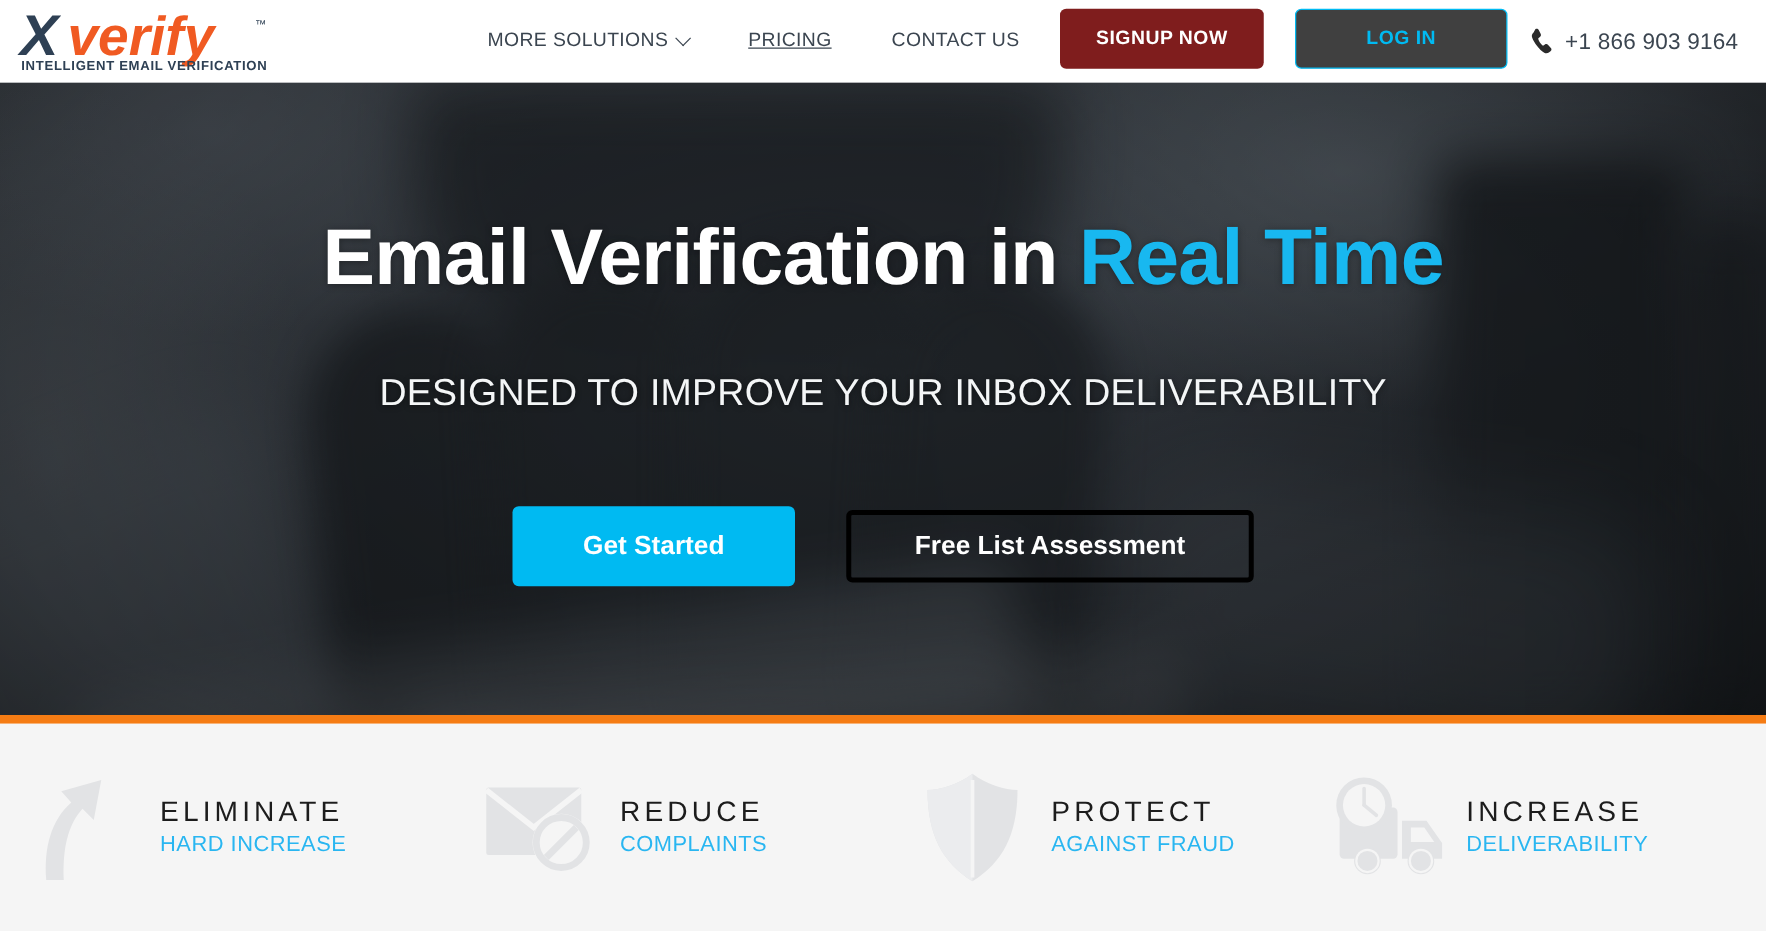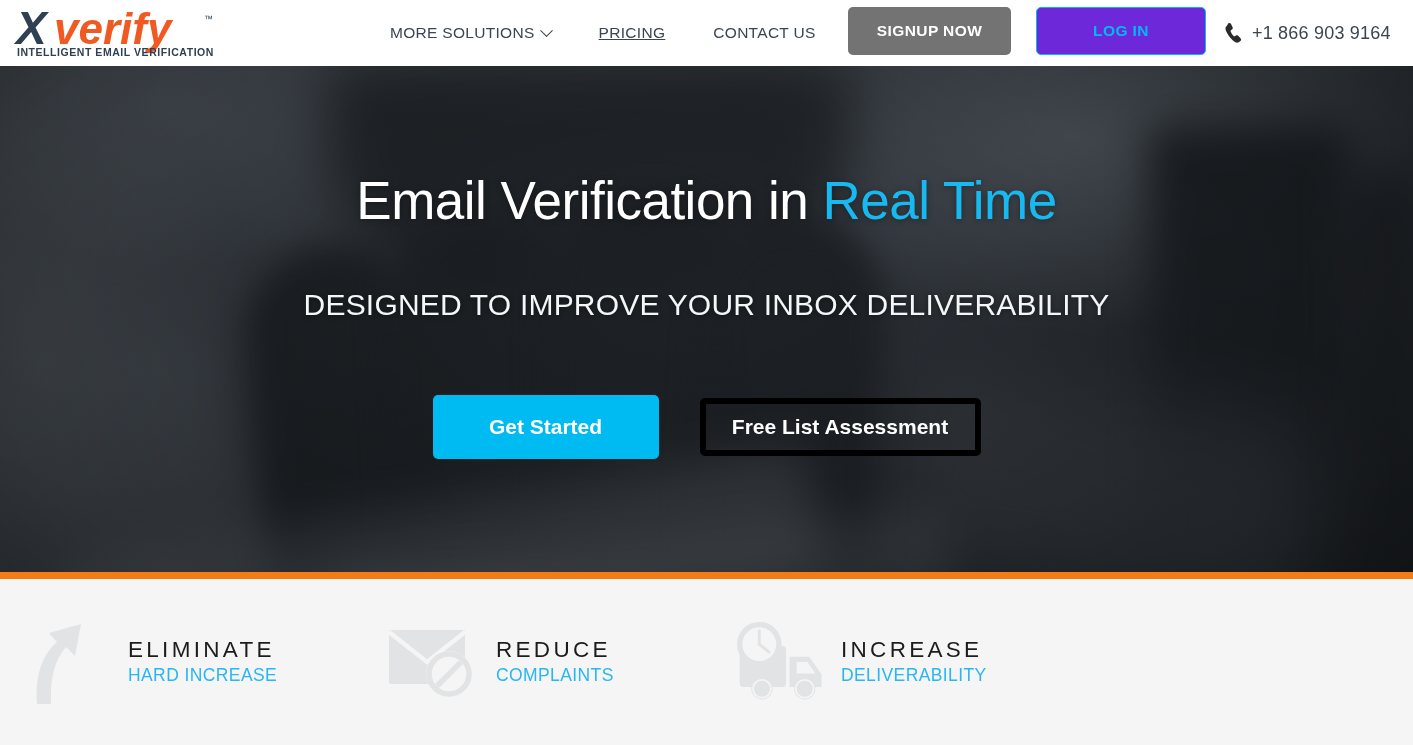--- a/index.html
+++ b/index.html
@@ -61,37 +61,37 @@
     border-bottom: 1.6px solid #3b4550;
     transform: rotate(45deg) translate(-2px,-2px);
   }
 
   .btn-signup {
     position: absolute;
     left: 848px;
     top: 7px;
     width: 163px;
     height: 48px;
-    background: #737373;
+    background: #7f1d1d;
     border: none;
     border-radius: 5px;
     color: #ffffff;
     font-size: 15.5px;
     font-weight: bold;
     letter-spacing: 0.4px;
     font-family: "Liberation Sans", sans-serif;
     cursor: pointer;
   }
   .btn-login {
     position: absolute;
     left: 1036px;
     top: 7px;
     width: 170px;
     height: 48px;
-    background: #6d28d9;
+    background: #404040;
     border: 1.5px solid #00BAF2;
     border-radius: 5px;
     color: #00BAF2;
     font-size: 15.5px;
     font-weight: bold;
     letter-spacing: 0.4px;
     font-family: "Liberation Sans", sans-serif;
     cursor: pointer;
   }
   .phone {
@@ -157,22 +157,22 @@
   .hero-content {
     position: absolute;
     inset: 0;
     display: flex;
     flex-direction: column;
     align-items: center;
     z-index: 3;
   }
   .hero-title {
     margin-top: 107px;
-    font-size: 53px;
-    font-weight: normal;
+    font-size: 63px;
+    font-weight: bold;
     color: #ffffff;
     letter-spacing: -0.5px;
     line-height: 1.05;
     text-shadow: 0 1px 6px rgba(0,0,0,0.35);
     white-space: nowrap;
   }
   .hero-title .accent { color: #18B8F0; }
   .hero-sub {
     margin-top: 59px;
     font-size: 30px;
@@ -194,24 +194,24 @@
     background: #00BAF2;
     border: none;
     border-radius: 5px;
     color: #ffffff;
     font-size: 21px;
     font-weight: bold;
     font-family: "Liberation Sans", sans-serif;
     cursor: pointer;
   }
   .cta-secondary {
-    width: 281px;
+    width: 326px;
     height: 58px;
     background: transparent;
-    border: 6px solid #000000;
+    border: 4px solid #000000;
     border-radius: 5px;
     color: #ffffff;
     font-size: 21px;
     font-weight: bold;
     font-family: "Liberation Sans", sans-serif;
     cursor: pointer;
   }
 
   
   .divider {
@@ -353,20 +353,33 @@
         <circle cx="64" cy="52" r="20" fill="none" stroke="#E2E3E5" stroke-width="5.5"></circle>
         <line x1="52" y1="64" x2="76" y2="40" stroke="#E2E3E5" stroke-width="5.5"></line>
       </svg>
     </div>
     <div class="f-text">
       <span class="f-title">REDUCE</span>
       <span class="f-sub">COMPLAINTS</span>
     </div>
   </div>
 
+  <div class="feature f3">
+    <div class="f-icon">
+      <svg width="80" height="92" viewBox="0 0 80 92">
+        <path d="M40 3 C28 12 14 16 4 16 C4 52 16 74 40 89 C64 74 76 52 76 16 C66 16 52 12 40 3 Z" fill="#E2E3E5"></path>
+        <path d="M40 3 C28 12 14 16 4 16 C4 52 16 74 40 89 Z" fill="#EBECEE"></path>
+        <line x1="40" y1="8" x2="40" y2="86" stroke="#F5F5F5" stroke-width="3"></line>
+      </svg>
+    </div>
+    <div class="f-text">
+      <span class="f-title">PROTECT</span>
+      <span class="f-sub">AGAINST FRAUD</span>
+    </div>
+  </div>
 
   <div class="feature f4">
     <div class="f-icon">
       <svg width="110" height="92" viewBox="0 0 110 92">
         <rect x="12" y="28" width="52" height="46" rx="4" fill="#E2E3E5"></rect>
         <path d="M68 40 h22 l14 20 v14 h-36 z" fill="#E2E3E5"></path>
         <path d="M76 46 h12 l9 13 h-21 z" fill="#F5F5F5"></path>
         <circle cx="37" cy="76" r="12" fill="#E2E3E5"></circle>
         <circle cx="37" cy="76" r="11" fill="#F5F5F5"></circle>
         <circle cx="37" cy="76" r="9" fill="#E2E3E5"></circle>

